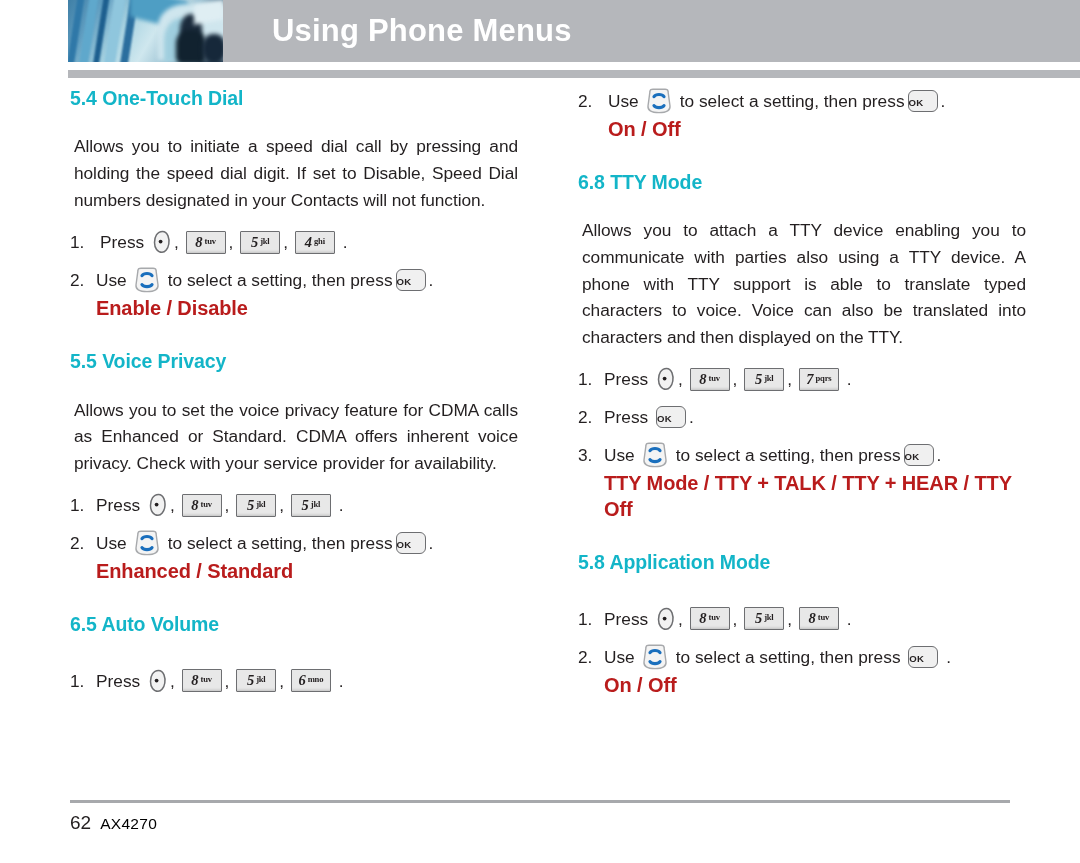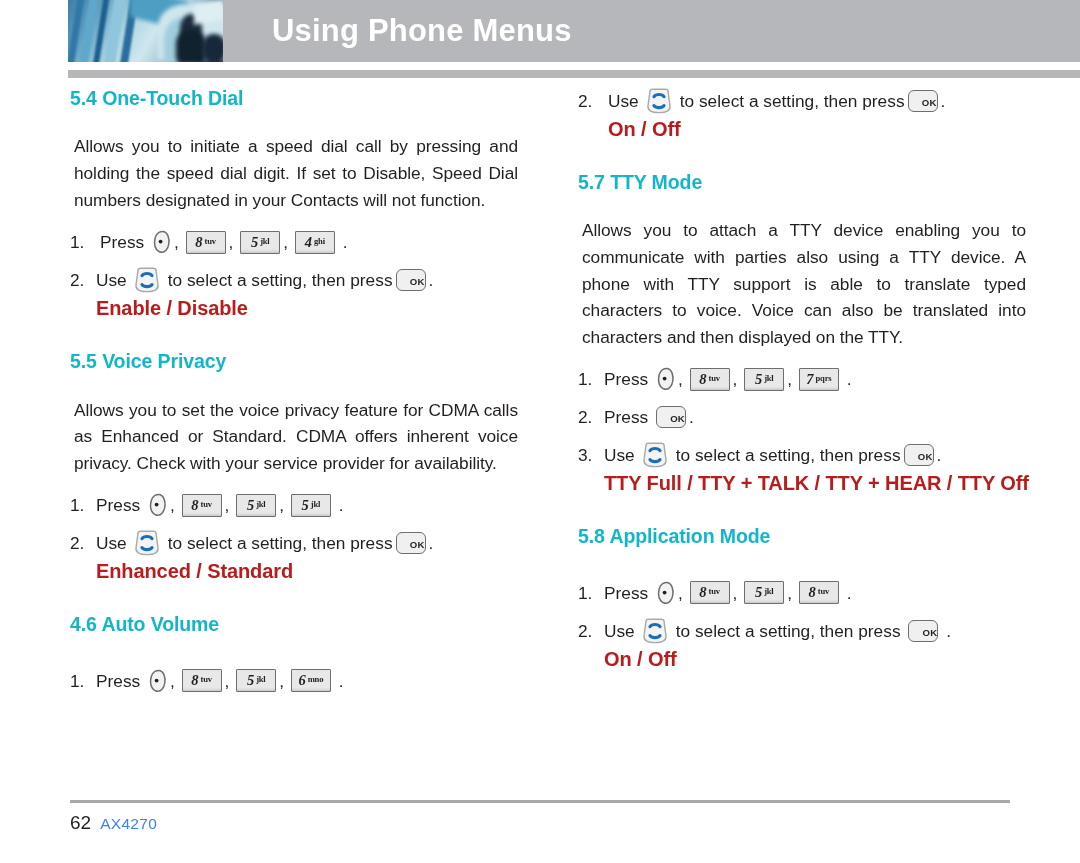--- a/index.html
+++ b/index.html
@@ -168,21 +168,21 @@
 
   
   .key-ok {
     width: 28px;
     height: 20px;
     border: 1.7px solid #6d6e71;
     border-radius: 6px;
     background: #f0f0f0;
     margin: 0 3px;
     line-height: 18px;
-    text-align: right;
+    text-align: left;
   }
   .key-ok span {
     font-size: 9.6px;
     font-weight: bold;
     color: #231f20;
     letter-spacing: 0.2px;
   }
 
   
   .key-menu {
@@ -210,21 +210,21 @@
     left: 70px; top: 812px;
     display: flex;
     align-items: baseline;
   }
   .footer .pg {
     font-size: 19px;
     color: #231f20;
   }
   .footer .model {
     font-size: 15.5px;
-    color: #3b82f6;
+    color: #000000;
     margin-left: 9px;
     letter-spacing: 0.3px;
   }
 </style>
 </head>
 <body>
 
 <div class="header">
   <div class="header-bg"></div>
   <div class="header-photo">
@@ -347,21 +347,21 @@
     <div class="sp-opt"></div>
     <div class="step">
       <span class="num"></span>
       <span class="options">Enhanced / Standard</span>
     </div>
   </div>
 
   <div class="sp-section"></div>
 
   <div>
-    <h2 class="section-title">4.6 Auto Volume</h2>
+    <h2 class="section-title">6.5 Auto Volume</h2>
     <div class="sp-title-body"></div>
     <div class="sp-body-step"></div>
 
     <div class="step">
       <span class="num">1.</span>
       <span class="txt">
         <span class="w">Press</span>
           <span class="w"> </span>
         <span class="k key-menu">
           <svg width="20" height="24" viewBox="0 0 20 24">
@@ -403,21 +403,21 @@
     <div class="sp-opt"></div>
     <div class="step">
       <span class="num wide"></span>
       <span class="options">On / Off</span>
     </div>
   </div>
 
   <div class="sp-section"></div>
 
   <div>
-    <h2 class="section-title">5.7 TTY Mode</h2>
+    <h2 class="section-title">6.8 TTY Mode</h2>
     <div class="sp-title-body"></div>
     <p class="body-text">Allows you to attach a TTY device enabling you to communicate with parties also using a TTY device. A phone with TTY support is able to translate typed characters to voice. Voice can also be translated into characters and then displayed on the TTY.</p>
     <div class="sp-body-step"></div>
 
     <div class="step">
       <span class="num">1.</span>
       <span class="txt">
         <span class="w">Press</span>
           <span class="w"> </span>
         <span class="k key-menu">
@@ -460,21 +460,21 @@
             </svg>
         </span>
         <span class="w">to select a setting, then press</span>
         <span class="k key-ok"><span>OK</span></span>
           <span class="w">.</span>
       </span>
     </div>
     <div class="sp-opt"></div>
     <div class="step">
       <span class="num"></span>
-      <span class="options">TTY Full / TTY + TALK / TTY + HEAR / TTY Off</span>
+      <span class="options">TTY Mode / TTY + TALK / TTY + HEAR / TTY Off</span>
     </div>
   </div>
 
   <div class="sp-section"></div>
 
   <div>
     <h2 class="section-title">5.8 Application Mode</h2>
     <div class="sp-title-body"></div>
     <div class="sp-body-step"></div>
 

